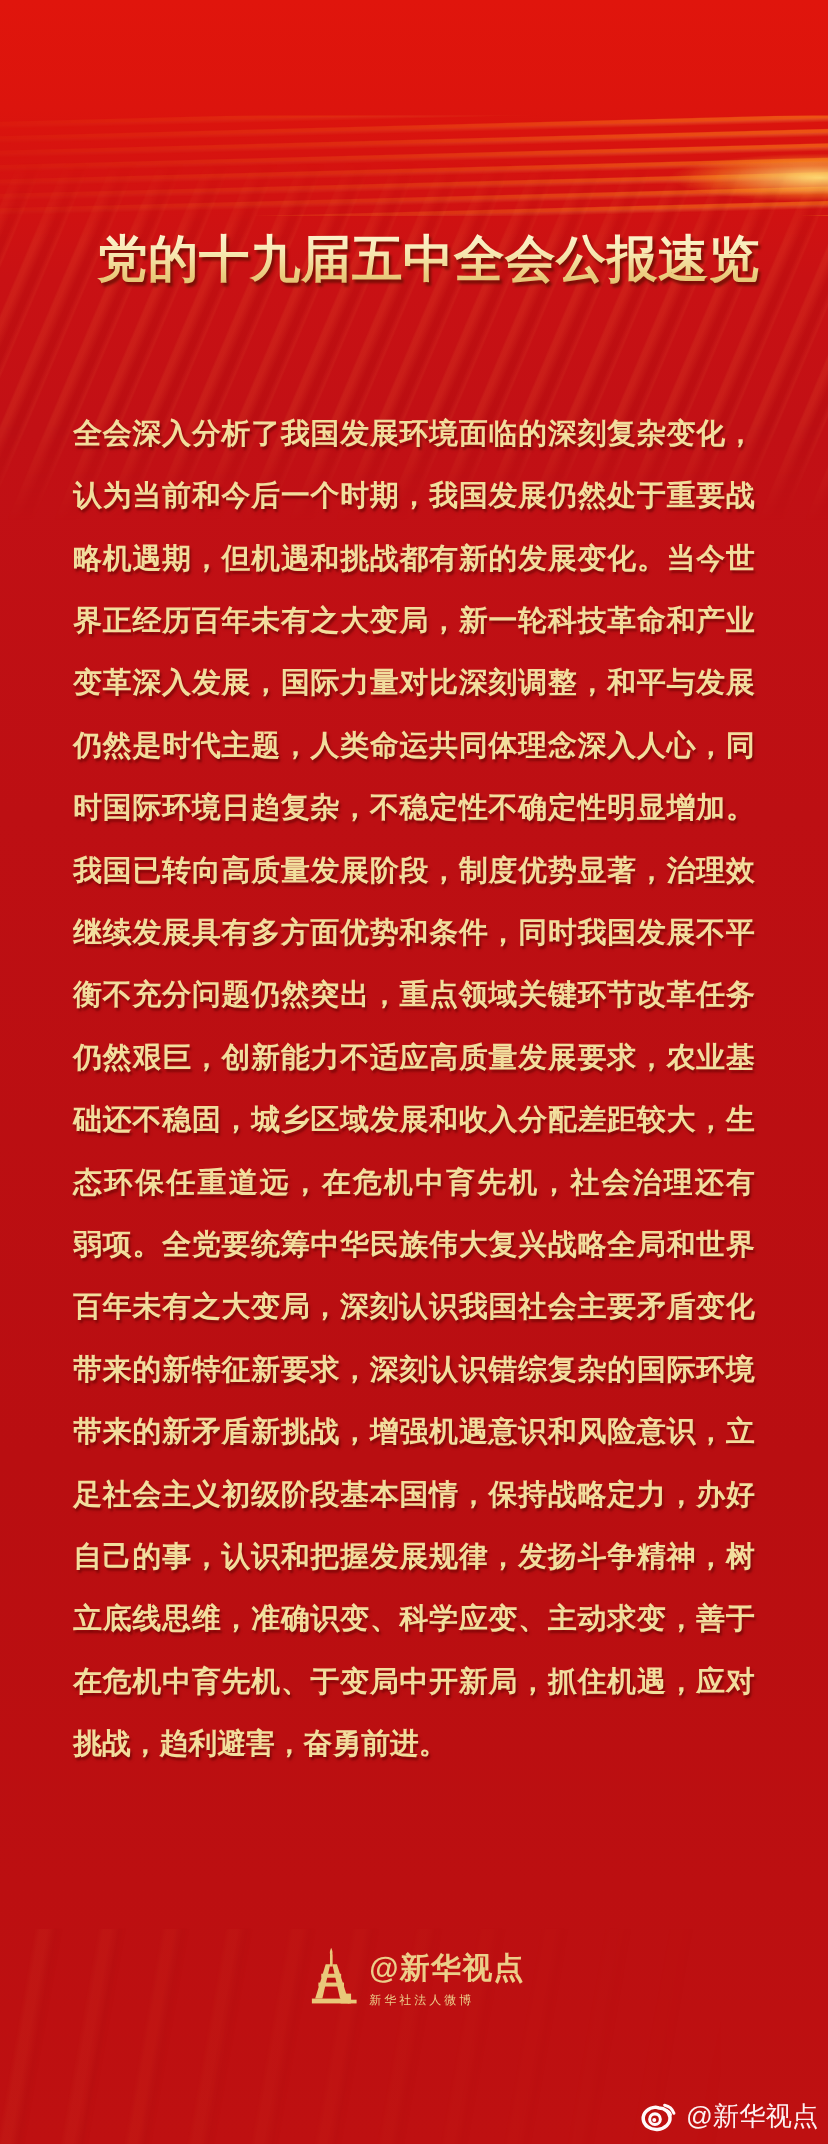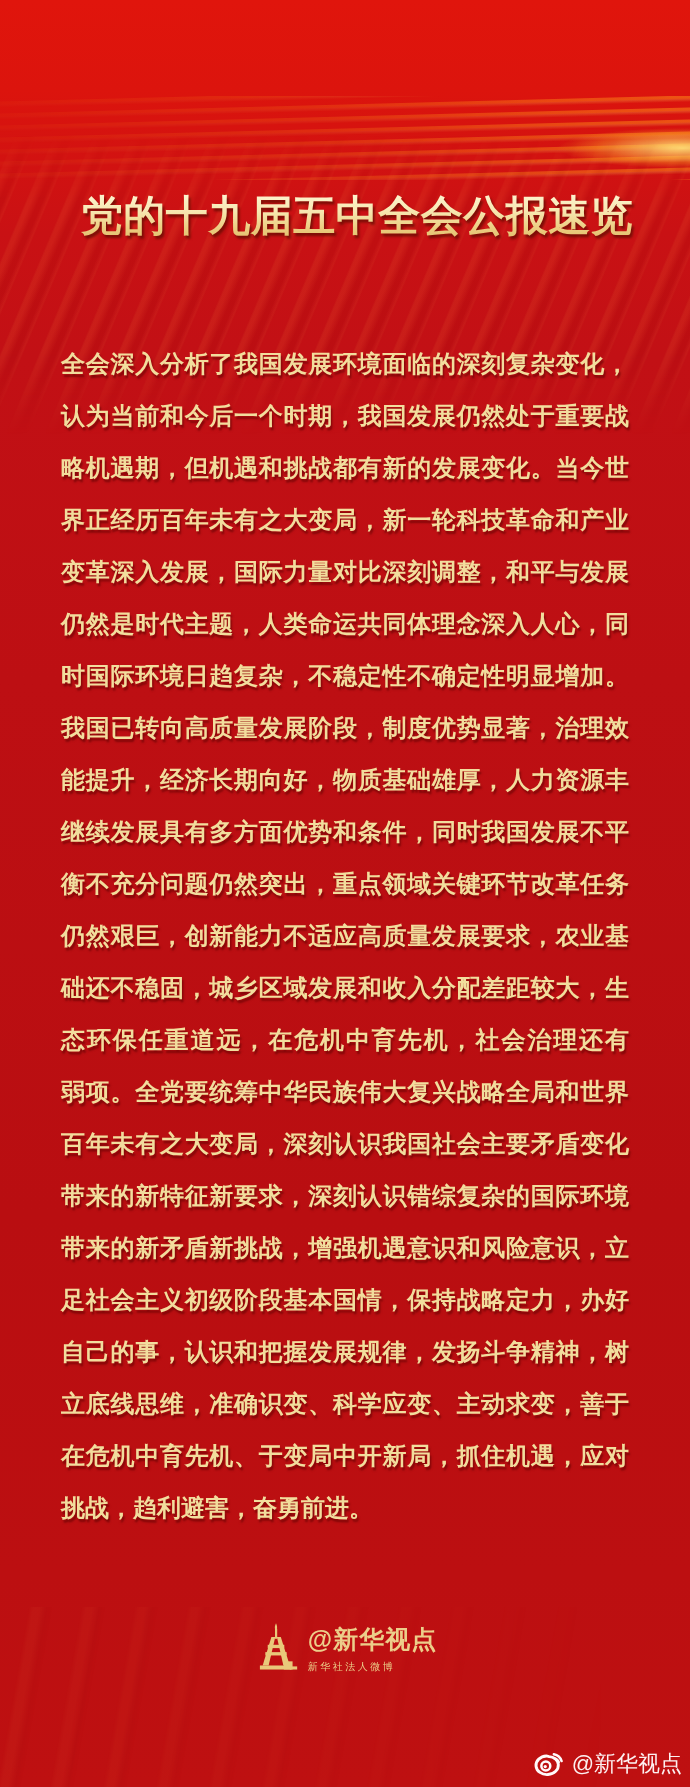--- a/index.html
+++ b/index.html
@@ -81,20 +81,21 @@
   }
 
   .body-text {
     position: absolute;
     left: 61px; top: 338px;
     width: 568px;
     font-size: 24px;
     font-weight: 700;
     color: #f2dd9d;
     text-shadow: 1.5px 2.5px 2px rgba(95,0,0,0.6);
+    font-family: Liberation Mono, monospace;
   }
   .body-line {
     height: 52px;
     line-height: 52px;
     text-align: justify;
     text-align-last: justify;
   }
   .body-line:last-child { text-align-last: left; }
 
   .footer-logo {
@@ -147,21 +148,20 @@
 
   <div class="body-text">
       <div class="body-line">全会深入分析了我国发展环境面临的深刻复杂变化，</div>
       <div class="body-line">认为当前和今后一个时期，我国发展仍然处于重要战</div>
       <div class="body-line">略机遇期，但机遇和挑战都有新的发展变化。当今世</div>
       <div class="body-line">界正经历百年未有之大变局，新一轮科技革命和产业</div>
       <div class="body-line">变革深入发展，国际力量对比深刻调整，和平与发展</div>
       <div class="body-line">仍然是时代主题，人类命运共同体理念深入人心，同</div>
       <div class="body-line">时国际环境日趋复杂，不稳定性不确定性明显增加。</div>
       <div class="body-line">我国已转向高质量发展阶段，制度优势显著，治理效</div>
-      <div class="body-line">能提升，经济长期向好，物质基础雄厚，人力资源丰</div>
       <div class="body-line">继续发展具有多方面优势和条件，同时我国发展不平</div>
       <div class="body-line">衡不充分问题仍然突出，重点领域关键环节改革任务</div>
       <div class="body-line">仍然艰巨，创新能力不适应高质量发展要求，农业基</div>
       <div class="body-line">础还不稳固，城乡区域发展和收入分配差距较大，生</div>
       <div class="body-line">态环保任重道远，在危机中育先机，社会治理还有</div>
       <div class="body-line">弱项。全党要统筹中华民族伟大复兴战略全局和世界</div>
       <div class="body-line">百年未有之大变局，深刻认识我国社会主要矛盾变化</div>
       <div class="body-line">带来的新特征新要求，深刻认识错综复杂的国际环境</div>
       <div class="body-line">带来的新矛盾新挑战，增强机遇意识和风险意识，立</div>
       <div class="body-line">足社会主义初级阶段基本国情，保持战略定力，办好</div>

